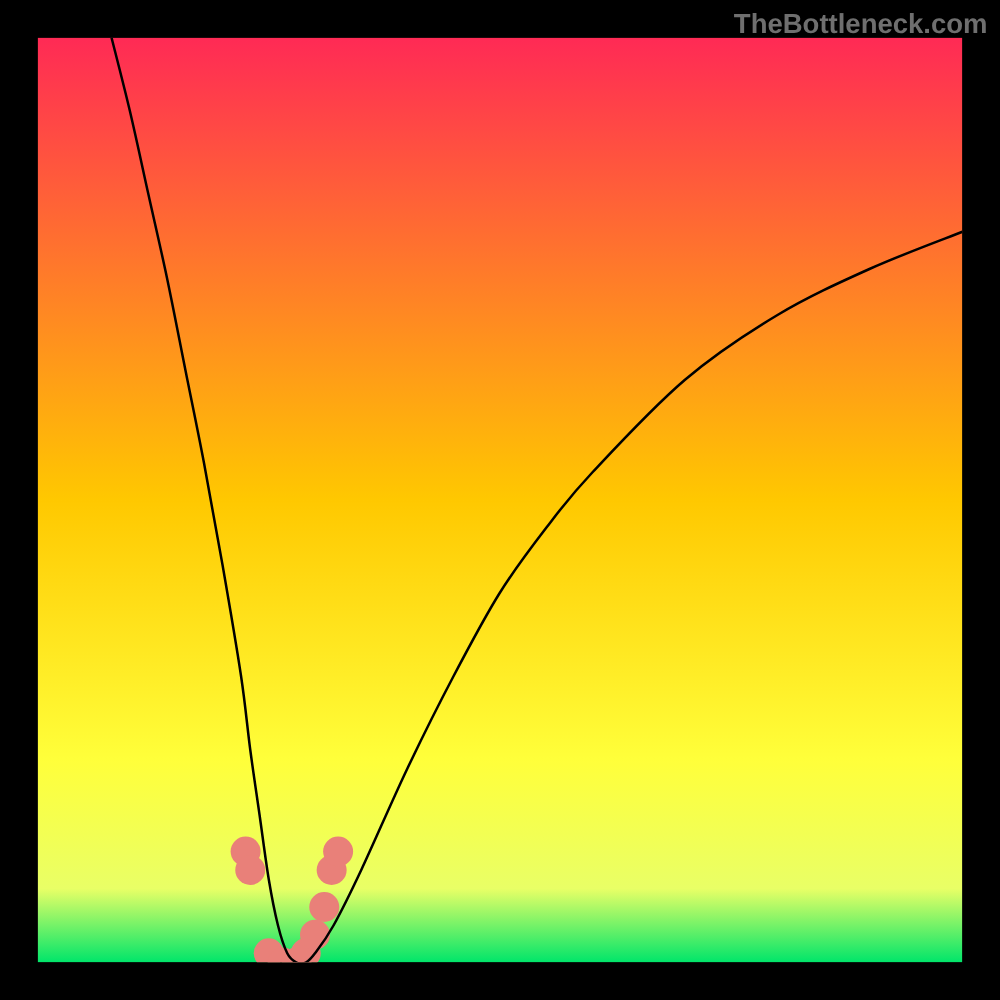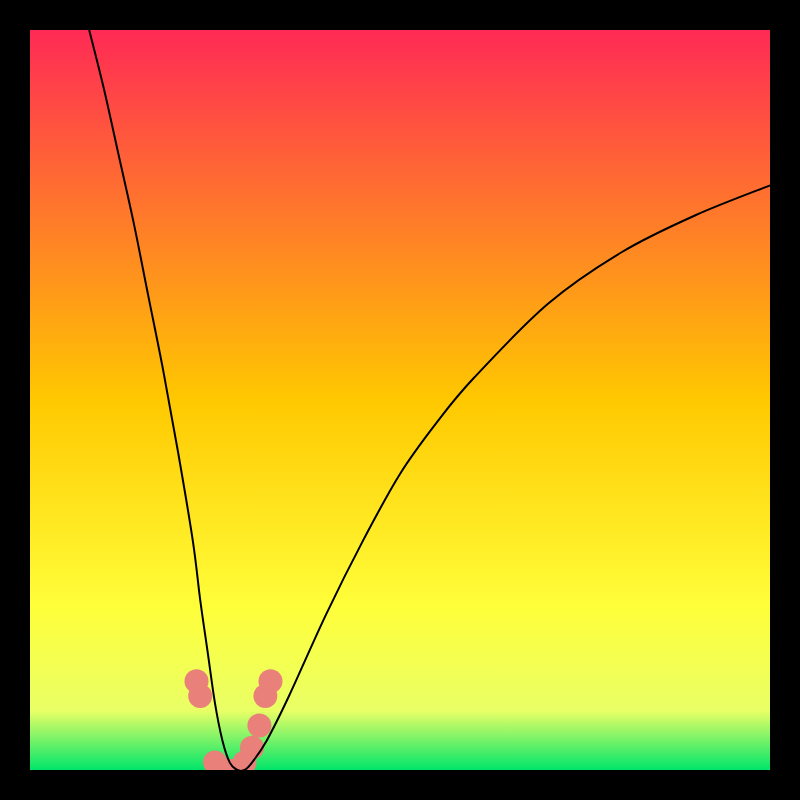--- a/index.html
+++ b/index.html
@@ -36,20 +36,21 @@
     letter-spacing: 0;
     z-index: 50;
   }
   svg { display: block; }
 </style>
 </head>
 <body>
 
 <div class="frame">
 
+  <div class="watermark">TheBottleneck.com</div>
 
   <div class="plot">
     <svg id="chart-svg" width="740" height="740" viewBox="0 0 740 740">
       <defs>
         <linearGradient id="bg-grad" x1="0" y1="0" x2="0" y2="1">
           <stop id="g-top" offset="0%" stop-color="#ff2a55"></stop>
           <stop id="g-mid1" offset="50%" stop-color="#ffc800"></stop>
           <stop id="g-mid2" offset="78%" stop-color="#ffff3a"></stop>
           <stop id="g-mid3" offset="92%" stop-color="#e9ff66"></stop>
           <stop id="g-bot" offset="100%" stop-color="#00e56a"></stop>

